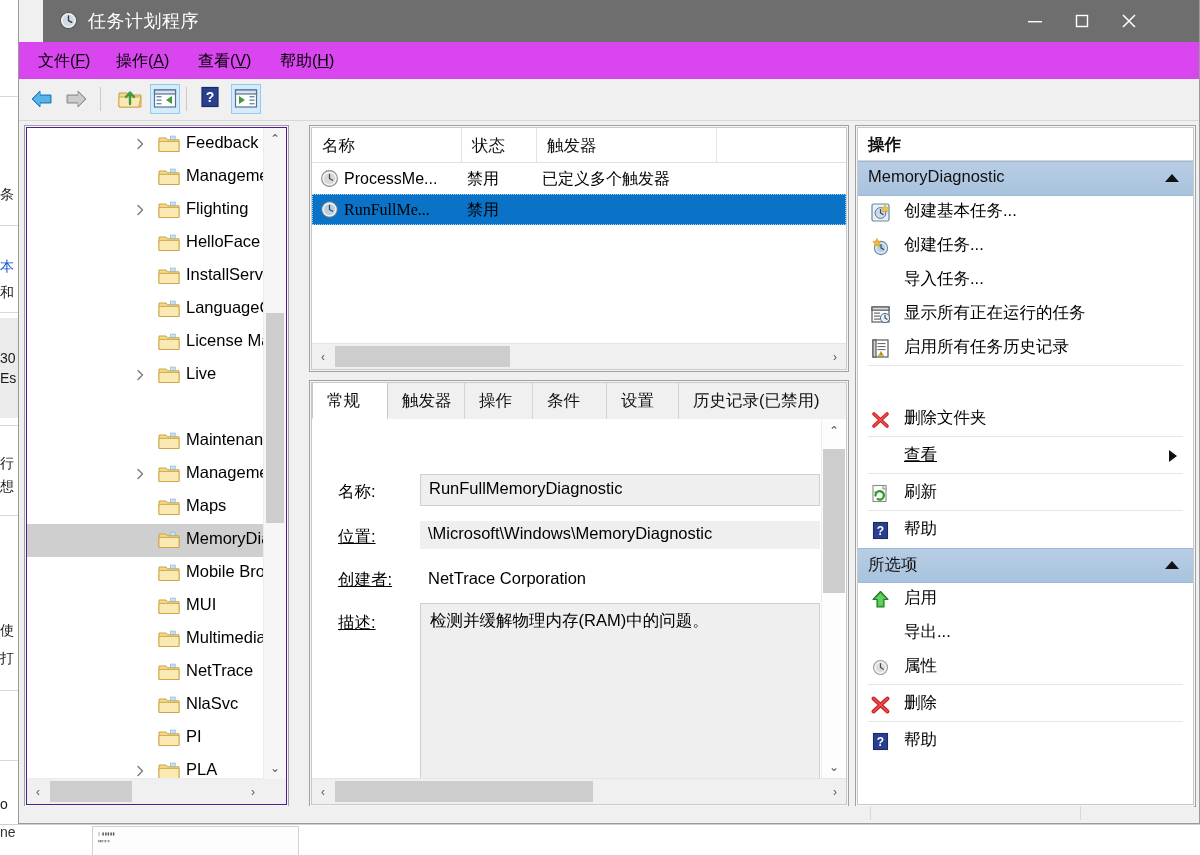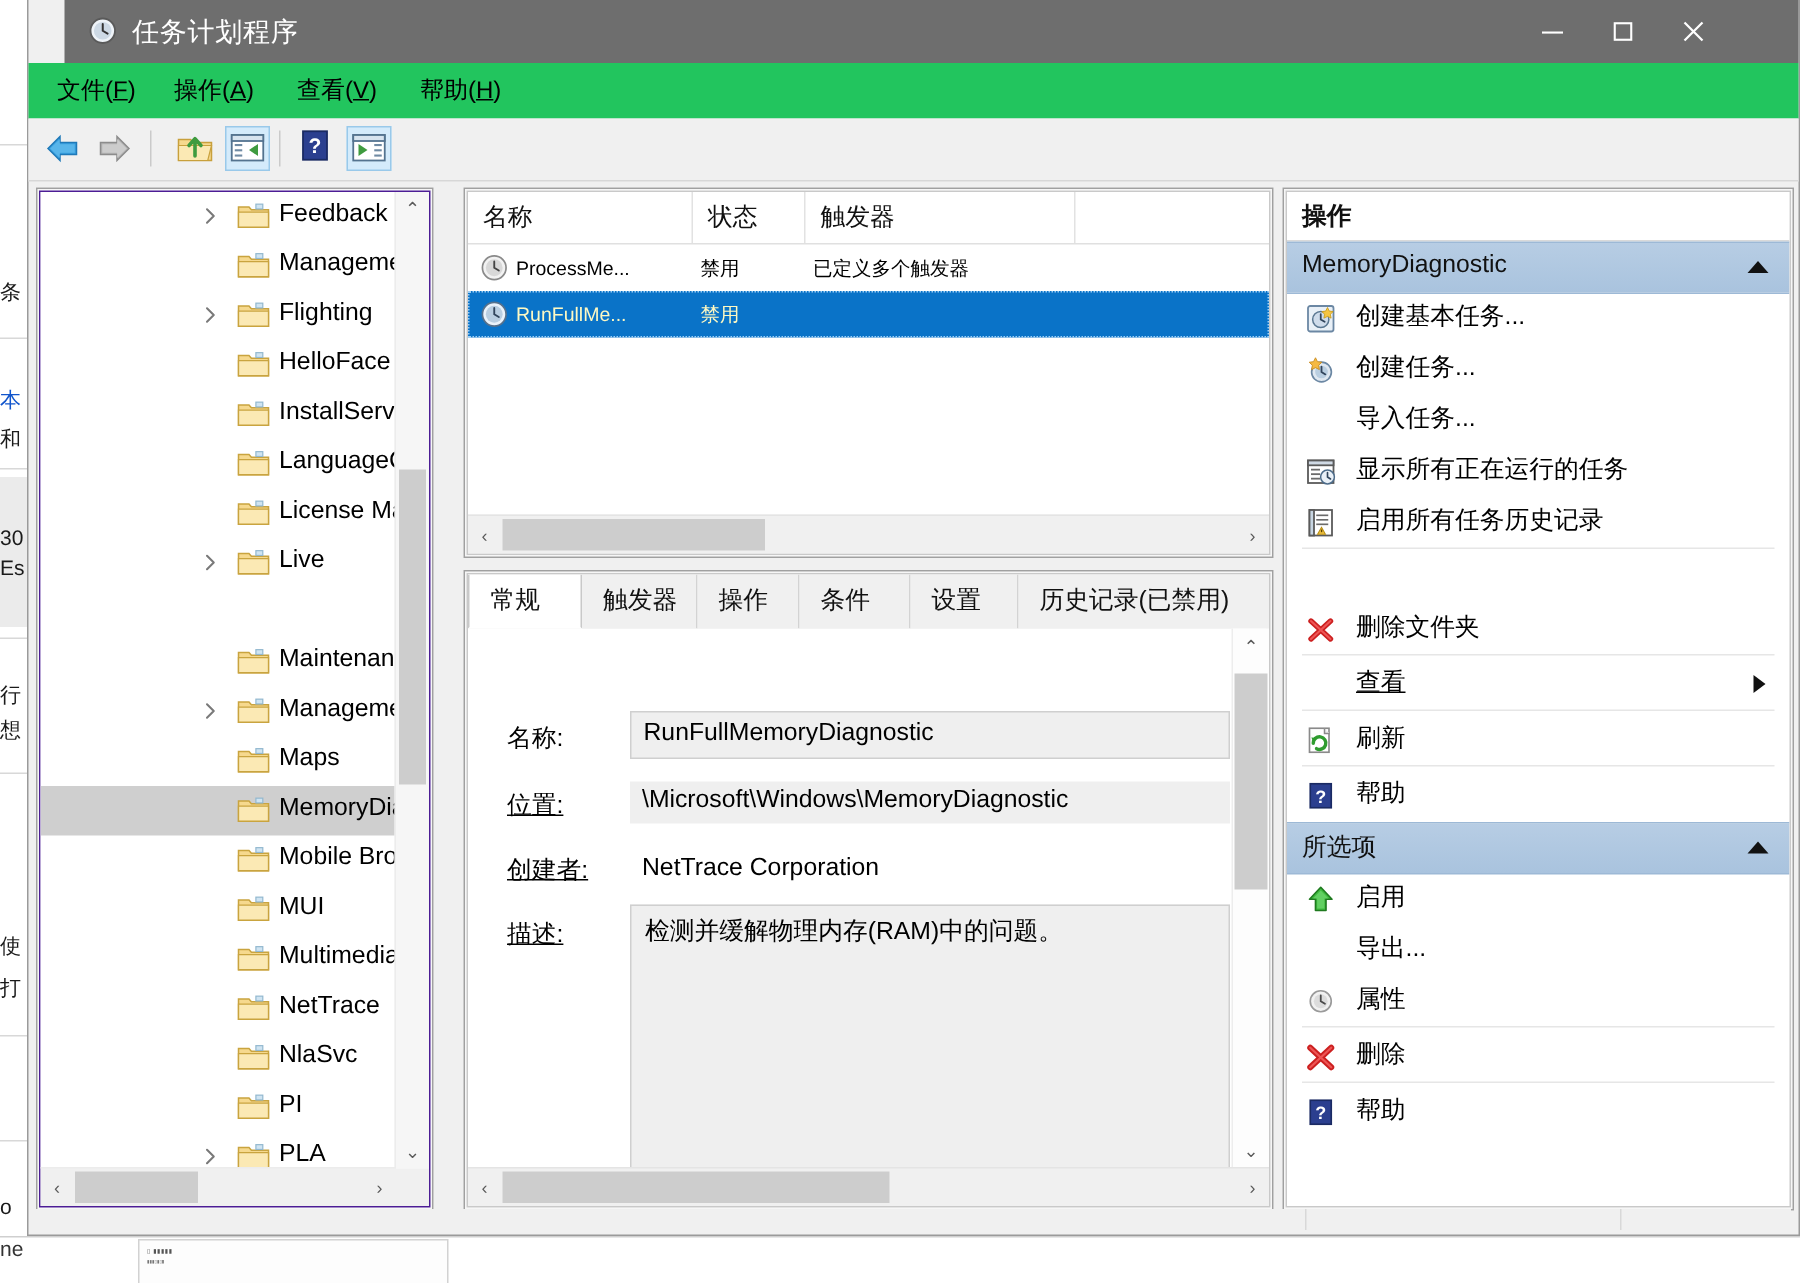--- a/index.html
+++ b/index.html
@@ -30,21 +30,21 @@
   #titlebar{position:absolute;left:0;top:0;right:0;height:42px;background:#6e6e6e;margin-left:24px;}
   #titleicon{position:absolute;left:16px;top:11px;width:19px;height:19px;}
   #titletext{position:absolute;left:45px;top:9px;font-size:18px;color:#ffffff;letter-spacing:.5px;}
   .wbtn{position:absolute;top:0;width:47px;height:42px;cursor:default;}
   .wbtn svg{position:absolute;left:50%;top:50%;transform:translate(-50%,-50%);}
   #btn-min{right:141px;}
   #btn-max{right:94px;}
   #btn-close{right:47px;}
 
   
-  #menubar{position:absolute;left:0;top:42px;right:0;height:37px;background:#22c55e;}
+  #menubar{position:absolute;left:0;top:42px;right:0;height:37px;background:#d946ef;}
   .menu-item{position:absolute;top:8px;height:22px;padding:0 9px;line-height:22px;font-size:16px;color:#000;cursor:default;}
   .menu-item u{text-decoration:underline;}
 
   
   #toolbar{position:absolute;left:0;top:79px;right:0;height:41px;background:#f0f0f0;border-bottom:1px solid #d7d7d7;}
   .tbtn{position:absolute;top:5px;width:30px;height:30px;box-sizing:border-box;}
   .tbtn.on{background:#d4ebfb;border:1px solid #99c9ea;}
   .tsep{position:absolute;top:8px;width:1px;height:24px;background:#cacaca;}
 
   
@@ -67,23 +67,23 @@
   #tree-corner{position:absolute;right:0;bottom:0;width:22px;height:25px;background:#f0f0f0;}
 
   
   #list-pane{left:290px;top:125px;width:540px;height:247px;}
   #list-inner{position:absolute;left:1px;top:1px;right:1px;bottom:1px;border:1px solid #c9c9c9;box-sizing:border-box;background:#fff;overflow:hidden;}
   #list-header{position:absolute;left:0;top:0;right:0;height:34px;background:#fff;border-bottom:1px solid #e0e0e0;}
   .colh{position:absolute;top:0;height:34px;line-height:34px;font-size:16.5px;color:#111;padding-left:10px;box-sizing:border-box;
         border-right:1px solid #e2e2e2;overflow:hidden;white-space:nowrap;}
   .lrow{position:absolute;left:0;right:0;height:31px;cursor:default;}
   .lrow .licon{position:absolute;left:8px;top:6px;width:19px;height:19px;}
-  .lcell{position:absolute;top:0;height:31px;line-height:31px;font-size:13px;color:#000;white-space:nowrap;overflow:hidden;}
+  .lcell{position:absolute;top:0;height:31px;line-height:31px;font-size:16px;color:#000;white-space:nowrap;overflow:hidden;}
   .lrow.sel{background:#0a73c8;}
-  .lrow.sel .lcell{color:#fef9c3;}
+  .lrow.sel .lcell{color:#000000;font-family:Liberation Serif, serif;}
   .lrow.sel{outline:1px dotted #9fd0f5;outline-offset:-1px;}
   #list-hscroll{position:absolute;left:0;right:0;bottom:0;height:25px;background:#f0f0f0;border-top:1px solid #e4e4e4;}
 
   
   #detail-pane{left:290px;top:380px;width:540px;height:427px;}
   #detail-inner{position:absolute;left:1px;top:1px;right:1px;bottom:1px;border:1px solid #c9c9c9;box-sizing:border-box;background:#fff;overflow:hidden;}
   #tabstrip{position:absolute;left:0;top:0;right:0;height:36px;background:#f0f0f0;border-bottom:1px solid #c9c9c9;}
   .tab{position:absolute;top:0;height:36px;line-height:34px;font-size:16.5px;color:#111;padding:0 14px;box-sizing:border-box;
        background:#f0f0f0;border-right:1px solid #d3d3d3;cursor:default;white-space:nowrap;}
   .tab.active{background:#fff;border-right:1px solid #c9c9c9;border-left:1px solid #c9c9c9;border-bottom:1px solid #fff;font-weight:normal;}

